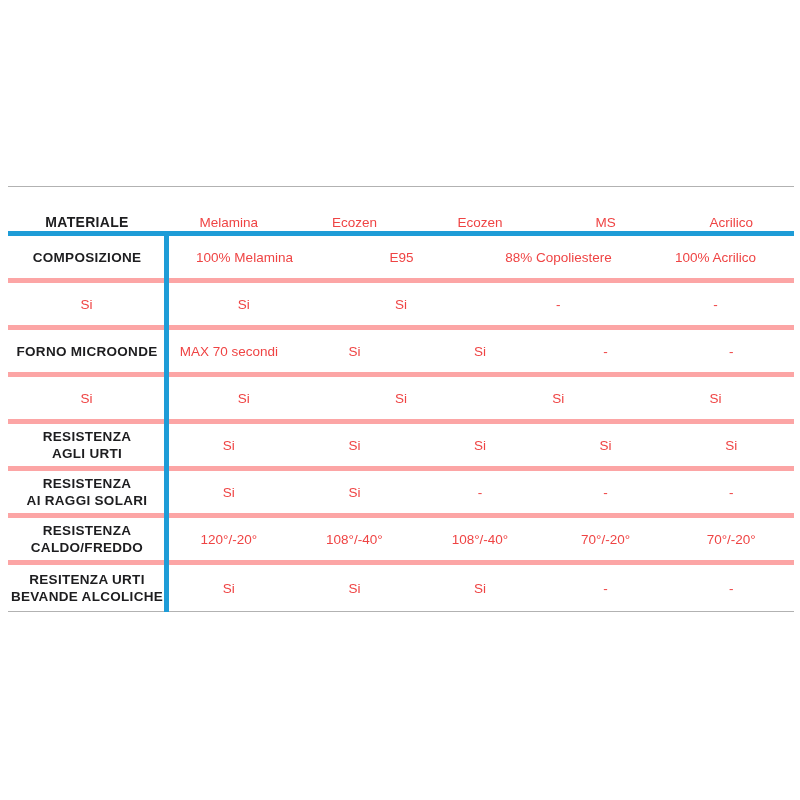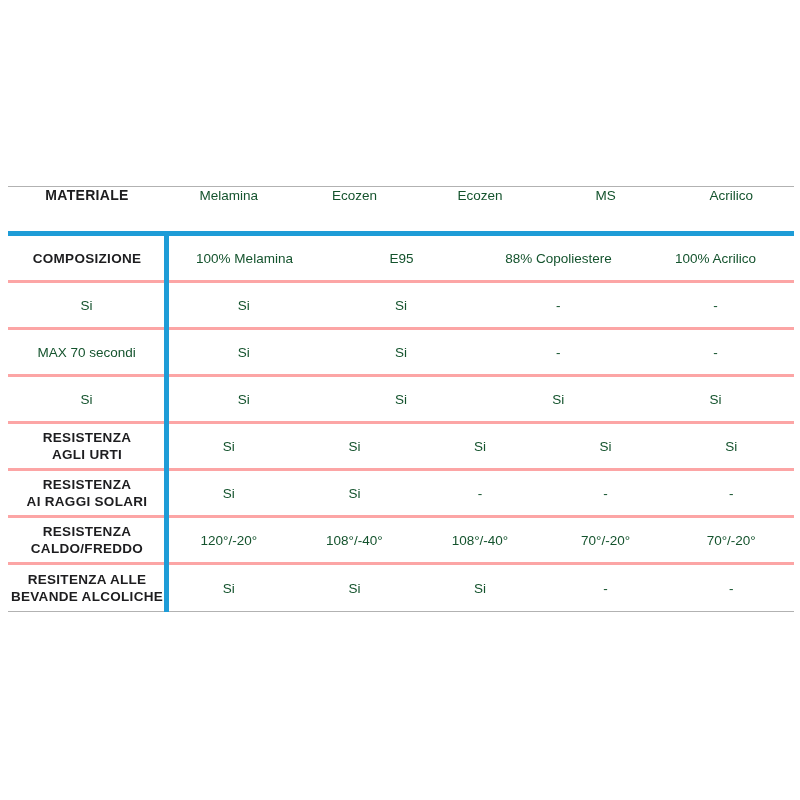--- a/index.html
+++ b/index.html
@@ -10,59 +10,59 @@
     position: relative;
   }
   .page { position: relative; width: 800px; height: 800px; background: #ffffff; overflow: hidden; }
 
   .comparison-table {
     position: absolute;
     left: 8px; top: 186px; width: 786px;
   }
 
   .header-row {
-    display: flex; align-items: flex-start;
+    display: flex; align-items: flex-end;
     height: 45px;
     border-top: 1px solid #b2b2b2;
   }
 
   .accent-bar { height: 5px; background: #1e9cd7; }
 
   .body-rows { position: relative; }
 
   .v-accent {
     position: absolute;
     left: 156px; top: 0; bottom: 0; width: 5px;
     background: #1e9cd7;
   }
 
   .row {
     display: flex; align-items: center;
     height: 47px;
-    border-bottom: 3px solid #fca5a5;
+    border-bottom: 5px solid #fca5a5;
   }
   .row:last-child { border-bottom: 1px solid #b2b2b2; }
 
   .label-cell {
     width: 158px;
     text-align: center;
     font-weight: bold;
     font-size: 13.5px;
     letter-spacing: 0.3px;
     color: #1d1d1f;
     line-height: 17px;
     white-space: pre-line;
   }
   .header-row .label-cell { font-size: 14px; }
 
   .cell {
     flex: 1;
     text-align: center;
     font-size: 13.5px;
-    color: #14532d;
+    color: #ef4444;
     line-height: 17px;
     white-space: pre-line;
   }
 </style>
 </head>
 <body>
 
 <div class="page">
   <div class="comparison-table">
 
@@ -91,20 +91,21 @@
 
       <div class="row">
         <div class="cell">Si</div>
         <div class="cell">Si</div>
         <div class="cell">Si</div>
         <div class="cell">-</div>
         <div class="cell">-</div>
       </div>
 
       <div class="row">
+        <div class="label-cell">FORNO MICROONDE</div>
         <div class="cell">MAX 70 secondi</div>
         <div class="cell">Si</div>
         <div class="cell">Si</div>
         <div class="cell">-</div>
         <div class="cell">-</div>
       </div>
 
       <div class="row">
         <div class="cell">Si</div>
         <div class="cell">Si</div>
@@ -137,21 +138,21 @@
         <div class="label-cell">RESISTENZA
 CALDO/FREDDO</div>
         <div class="cell">120°/-20°</div>
         <div class="cell">108°/-40°</div>
         <div class="cell">108°/-40°</div>
         <div class="cell">70°/-20°</div>
         <div class="cell">70°/-20°</div>
       </div>
 
       <div class="row">
-        <div class="label-cell">RESITENZA ALLE
+        <div class="label-cell">RESITENZA URTI
 BEVANDE ALCOLICHE</div>
         <div class="cell">Si</div>
         <div class="cell">Si</div>
         <div class="cell">Si</div>
         <div class="cell">-</div>
         <div class="cell">-</div>
       </div>
 
     </div>
   </div>

